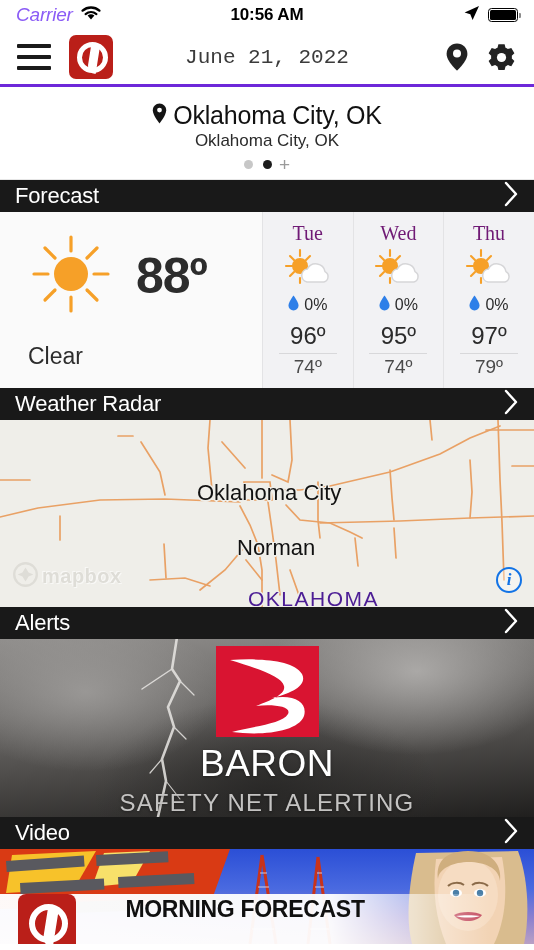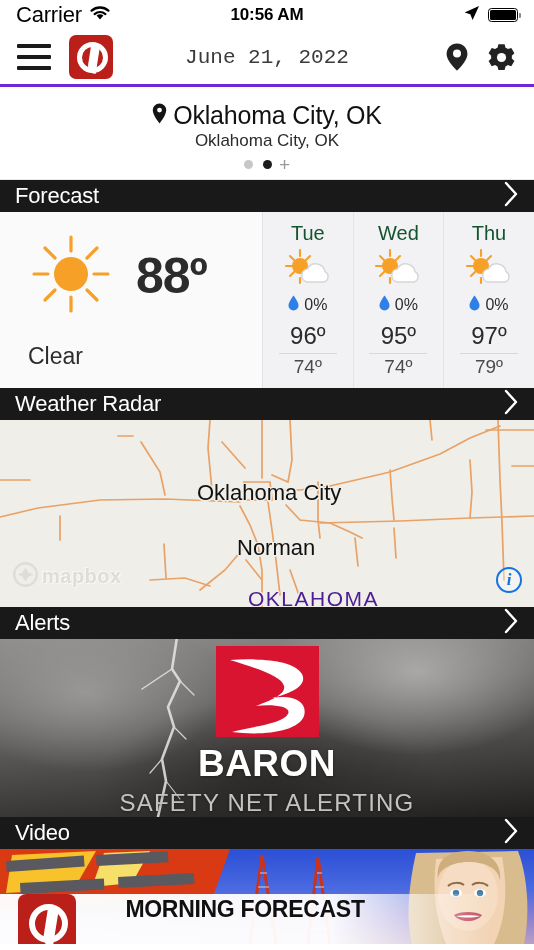--- a/index.html
+++ b/index.html
@@ -11,21 +11,21 @@
     -webkit-font-smoothing:antialiased;
   }
   .phone { width:534px; height:950px; position:relative; overflow:hidden; background:#fff; }
 
   
   .statusbar {
     height:30px; display:flex; align-items:center;
     padding:0 16px; position:relative;
   }
   .sb-left { display:flex; align-items:center; gap:7px; }
-  .sb-carrier { font-size:22px; color:#000000; letter-spacing:-0.2px; }
+  .sb-carrier { font-size:19px; color:#8b5cf6; letter-spacing:-0.2px;font-style:italic; }
   .sb-time {
     position:absolute; left:0; right:0; text-align:center;
     font-size:17px; font-weight:bold; color:#000; letter-spacing:-0.1px;
   }
   .sb-right { margin-left:auto; display:flex; align-items:center; gap:8px; position:relative; z-index:2; }
   .battery {
     width:30px; height:14px; border:1.6px solid #000; border-radius:3.5px;
     position:relative; padding:1.4px;
   }
   .battery::after {
@@ -89,21 +89,21 @@
   }
   .cur-row { display:flex; align-items:center; gap:22px; }
   .cur-temp { font-size:50px; font-weight:bold; color:#2c2c2c; letter-spacing:-1px; }
   .cur-cond { font-size:23px; color:#2d2d2d; margin-top:22px; }
   .days { display:flex; width:272px; }
   .day {
     width:90.6px; background:#f2f2f4; border-left:1px solid #e3e3e5;
     display:flex; flex-direction:column; align-items:center; padding-top:10px;
     cursor:pointer;
   }
-  .day-name { font-size:20px; color:#14532d; }
+  .day-name { font-size:20px; color:#701a75;font-family:Liberation Serif, serif; }
   .day-icon { height:42px; display:flex; align-items:center; justify-content:center; margin-top:2px; }
   .pop { display:flex; align-items:center; gap:5px; margin-top:6px; }
   .pop-val { font-size:16px; color:#2c2c2c; }
   .hi { font-size:24px; color:#2b2b2b; margin-top:7px; }
   .lo-wrap { width:58px; border-top:1px solid #d8d8da; margin-top:3px; padding-top:2px; text-align:center; }
   .lo { font-size:19px; color:#4a4a4a; }
 
   
   .map { height:187px; position:relative; background:#efeee9; overflow:hidden; }
   .map svg.roads { position:absolute; inset:0; }
@@ -140,21 +140,21 @@
   }
   .bolt { position:absolute; left:132px; top:-8px; }
   .baron-wrap {
     position:absolute; inset:0; display:flex; flex-direction:column; align-items:center;
     padding-top:7px;
   }
   .baron-mark {
     width:103px; height:96px; background:#d91431; position:relative; overflow:hidden;
   }
   .baron-name {
-    color:#fff; font-size:37px; font-weight:bold; letter-spacing:.5px; margin-top:6px;
+    color:#fff; font-size:37px; font-weight:normal; letter-spacing:.5px; margin-top:6px;
     text-shadow:0 1px 3px rgba(0,0,0,.4);
   }
   .baron-tag {
     color:#c4c3c2; font-size:24px; letter-spacing:1.2px; margin-top:4px;
     text-shadow:0 1px 3px rgba(0,0,0,.4);
   }
 
   
   .video-thumb { height:95px; position:relative; overflow:hidden; cursor:pointer;
     background:linear-gradient(180deg,#2b4fd6 0%,#4a6ae0 42%,#8b7fcf 72%,#b9a0c4 100%);

